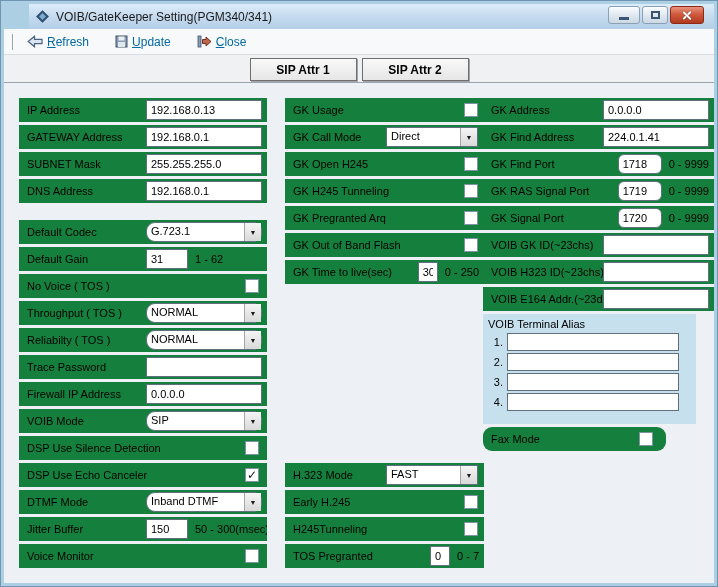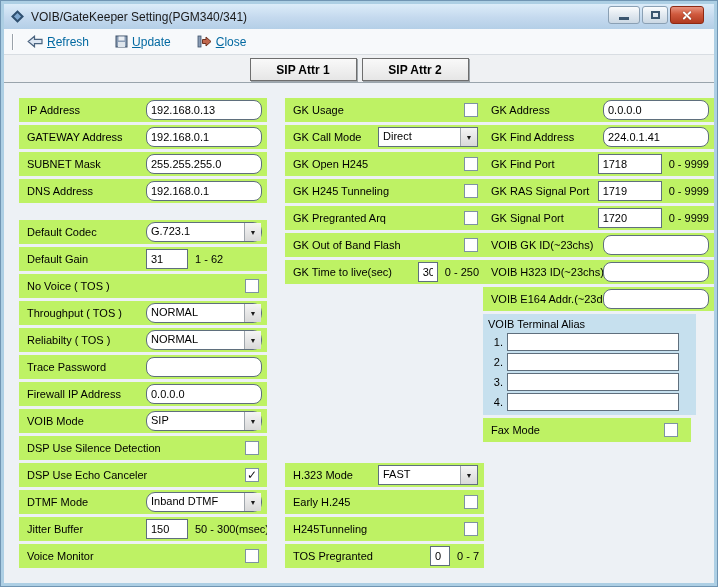--- a/index.html
+++ b/index.html
@@ -2,21 +2,21 @@
 <html><head>
 <meta charset="utf-8">
 <style>
   html,body{margin:0;padding:0;width:718px;height:587px;overflow:hidden;
     font-family:"Liberation Sans","DejaVu Sans",sans-serif;}
   *{box-sizing:border-box;}
   .frame{position:absolute;inset:0;background:#ADCFE4;border:1px solid #7095B3;padding:3px;
     display:flex;flex-direction:column;}
   
   .titlebar{height:25px;flex:none;background:linear-gradient(#DCECF9,#C4D9EE 55%,#B4CFE7);
-    display:flex;align-items:center;padding:0 4px 0 6px;}
+    display:flex;align-items:center;padding:0 4px 0 6px;margin-left:25px;}
   .app-icon{width:9px;height:9px;border:2px solid #30506F;background:#7FA8D0;
     transform:rotate(45deg);margin:0 9px 0 3px;flex:none;}
   .title-text{font-size:12px;color:#1A1A1A;flex:1;white-space:nowrap;}
   .winbtns{display:flex;align-items:flex-start;gap:2px;height:100%;padding-top:2px;margin-right:6px;}
   .winbtn{height:18px;border:1px solid #8AA0B4;border-radius:3px;
     background:linear-gradient(#FBFCFD,#E3EAF1 45%,#CBD8E4);
     display:flex;align-items:center;justify-content:center;cursor:default;}
   .winbtn.min{width:32px;} .winbtn.max{width:26px;} 
   .glyph-min{width:10px;height:3px;background:#3A556F;margin-top:6px;}
   .glyph-max{width:9px;height:8px;border:2px solid #3A556F;background:transparent;}
@@ -39,55 +39,55 @@
     display:flex;justify-content:center;align-items:flex-start;padding-top:3px;gap:5px;}
   .tab{width:107px;height:23px;background:linear-gradient(#F9F9F9,#E6E6E6);
     border:1px solid #6E6E6E;box-shadow:1px 1px 0 #9FA6AB;
     font-family:inherit;font-weight:bold;font-size:12px;color:#000;cursor:default;}
   
   .content{flex:1;position:relative;background:#EDF1F5;}
   .col{position:absolute;top:15px;}
   #col-left{left:15px;width:248px;}
   #col-mid{left:281px;width:199px;}
   #col-right{left:479px;width:231px;}
-  .row{background:#bef264;height:24px;margin-bottom:3px;display:flex;align-items:center;
+  .row{background:#15803d;height:24px;margin-bottom:3px;display:flex;align-items:center;
     padding:0 5px 0 8px;font-size:11px;color:#000;overflow:hidden;}
   .lbl{flex:1;min-width:0;white-space:nowrap;overflow:hidden;}
   input.txt{height:20px;border:1px solid #5F6F7D;background:#fff;color:#000;
     font-family:inherit;font-size:11px;padding:1px 4px;}
-  input.wide{width:115px;flex:none;border-radius:8px;}
+  input.wide{width:115px;flex:none;}
   input.num{width:42px;flex:none;margin-left:auto;}
   .range{margin-left:7px;white-space:nowrap;flex:none;}
   .combo{display:flex;height:20px;border:1px solid #5F6F7D;background:#fff;flex:none;align-items:stretch;}
   .combo .val{flex:1;padding:2px 4px;white-space:nowrap;overflow:hidden;}
   .combo .cbtn{width:17px;flex:none;background:linear-gradient(#F5F5F5,#D9D9D9);
     border-left:1px solid #A0A6AC;display:flex;align-items:center;justify-content:center;
     font-size:7px;color:#1A1A1A;}
   .cb{width:14px;height:14px;flex:none;background:#fff;border:1px solid #7E93A2;
     margin-left:auto;margin-right:3px;display:flex;align-items:center;justify-content:center;
     font-size:12px;font-weight:bold;line-height:1;color:#111;}
   .group-gap{height:14px;} #col-mid .group-gap{height:176px;}
   
   #col-left .row-text .lbl,#col-left .row-combo .lbl,#col-left .row-numrange .lbl{flex:none;width:119px;}
   #col-left .combo{flex:1;border-radius:9px;} 
   #col-left input.wide{flex:1;}
   #col-left input.num{margin-left:0;}
-  #col-mid .combo{width:100px;margin-left:auto;margin-right:1px;}
+  #col-mid .combo{width:92px;margin-left:auto;margin-right:1px;}
   #col-mid input.num{width:20px;}
   #col-mid .cb{margin-right:1px;}
   #col-right input.wide{width:106px;}
-  #col-right input.num{width:64px;}
+  #col-right input.num{width:44px;border-radius:6px;}
   #col-right .cb{margin-right:8px;}
   
-  .alias-block{background:#C6E0EE;width:213px;padding:2px 0 3px;margin-bottom:3px;}
+  .alias-block{background:#C6E0EE;width:213px;padding:2px 0 12px;margin-bottom:3px;}
   .alias-title{display:block;font-size:11px;padding:2px 4px 3px 5px;height:16px;}
   .alias-row{display:flex;align-items:center;height:20px;padding-left:5px;margin-bottom:0;}
   .alias-num{width:15px;flex:none;text-align:right;margin-right:4px;font-size:11px;}
   .alias-row input{width:172px;height:18px;}
-  .fax-row{width:208px;}
+  .fax-row{width:183px;border-radius:9px;}
 </style>
 </head>
 <body>
 
 <div class="frame">
   <div class="titlebar">
     <span class="app-icon"></span>
     <span class="title-text">VOIB/GateKeeper Setting(PGM340/341)</span>
     <div class="winbtns">
       <div class="winbtn min">

